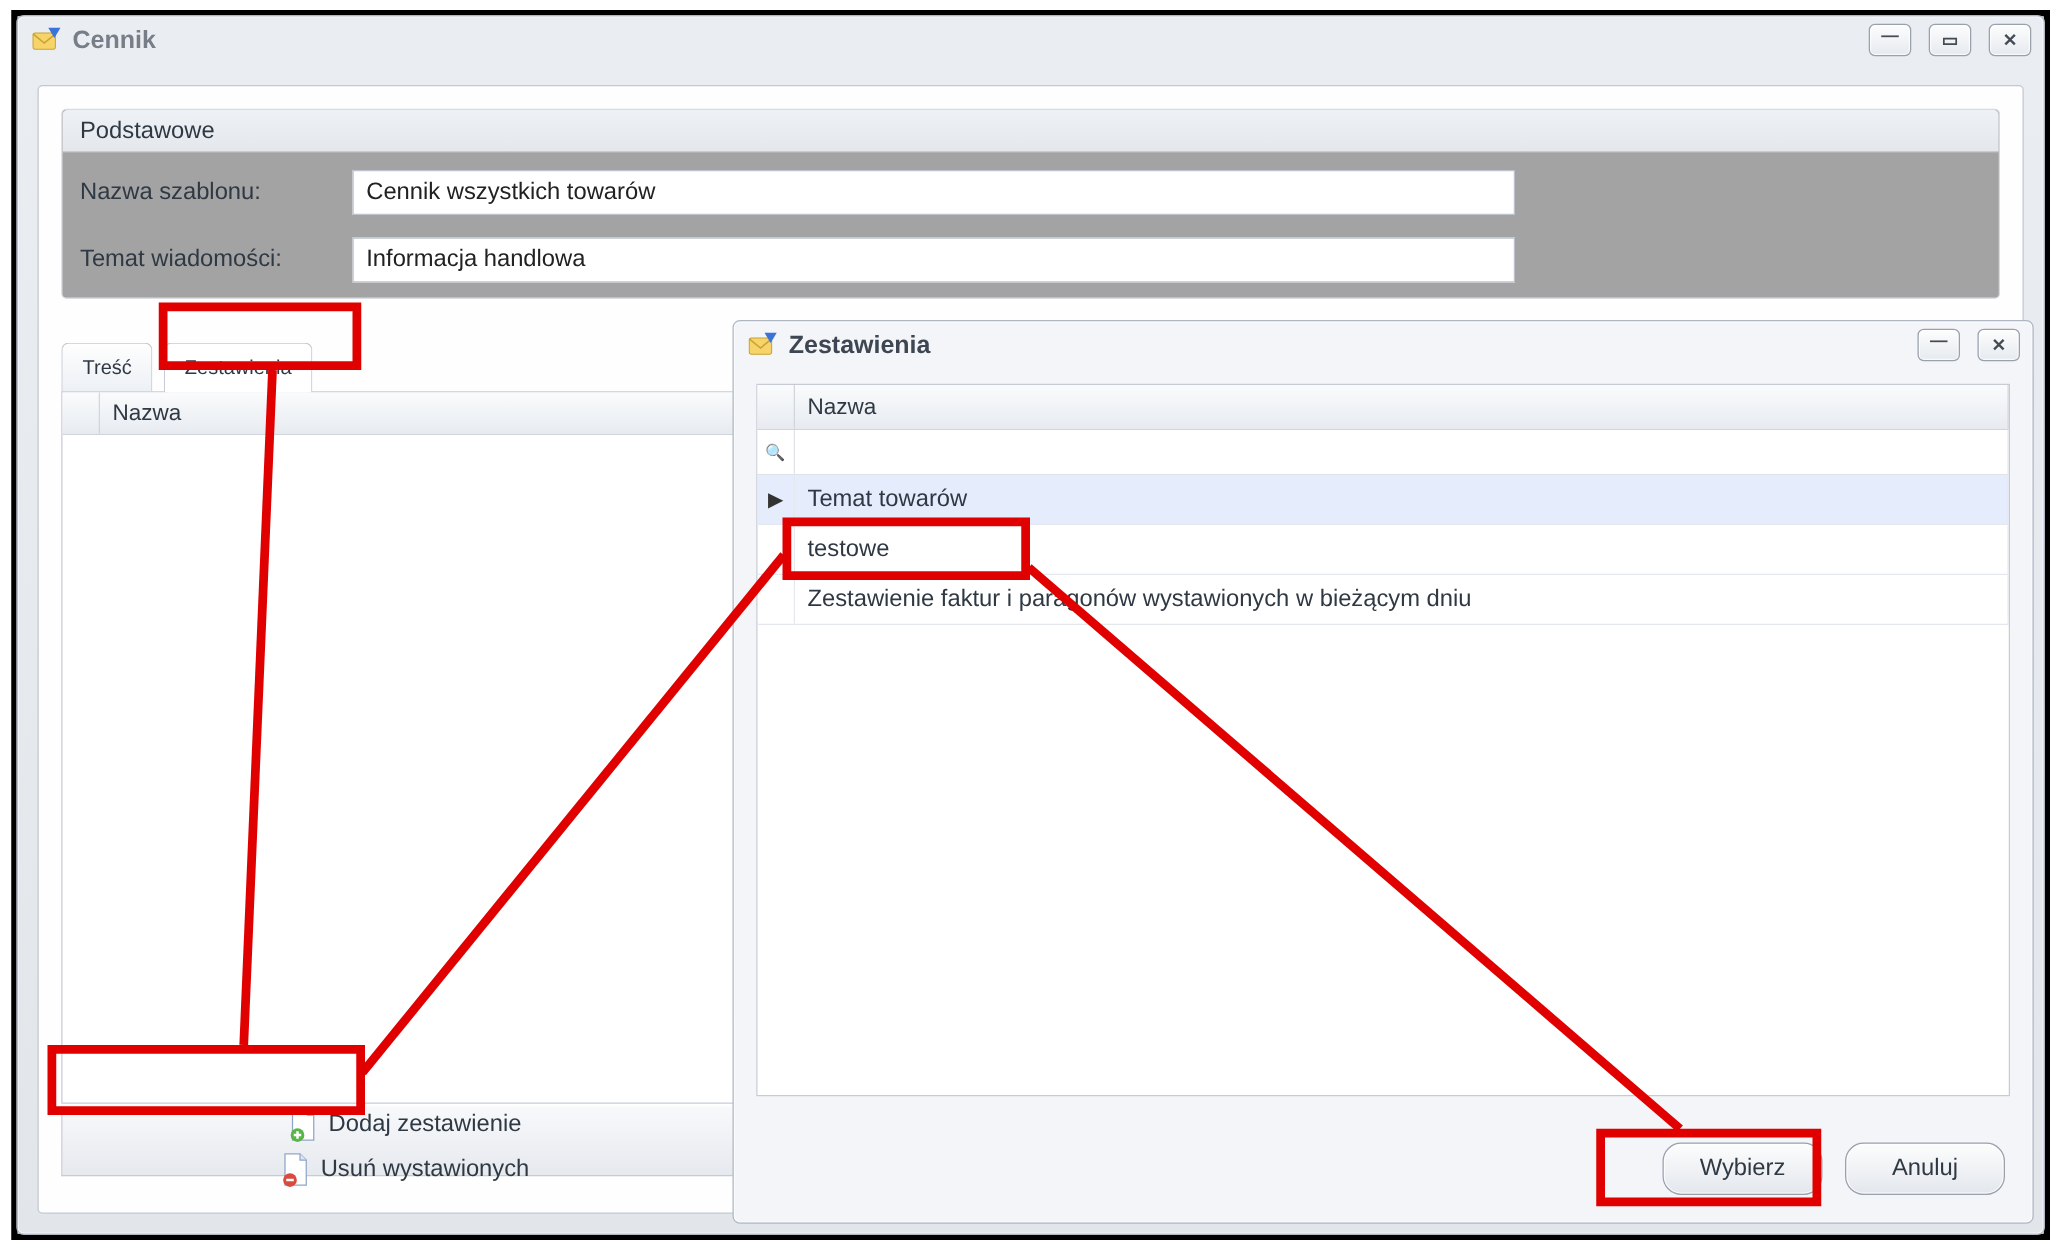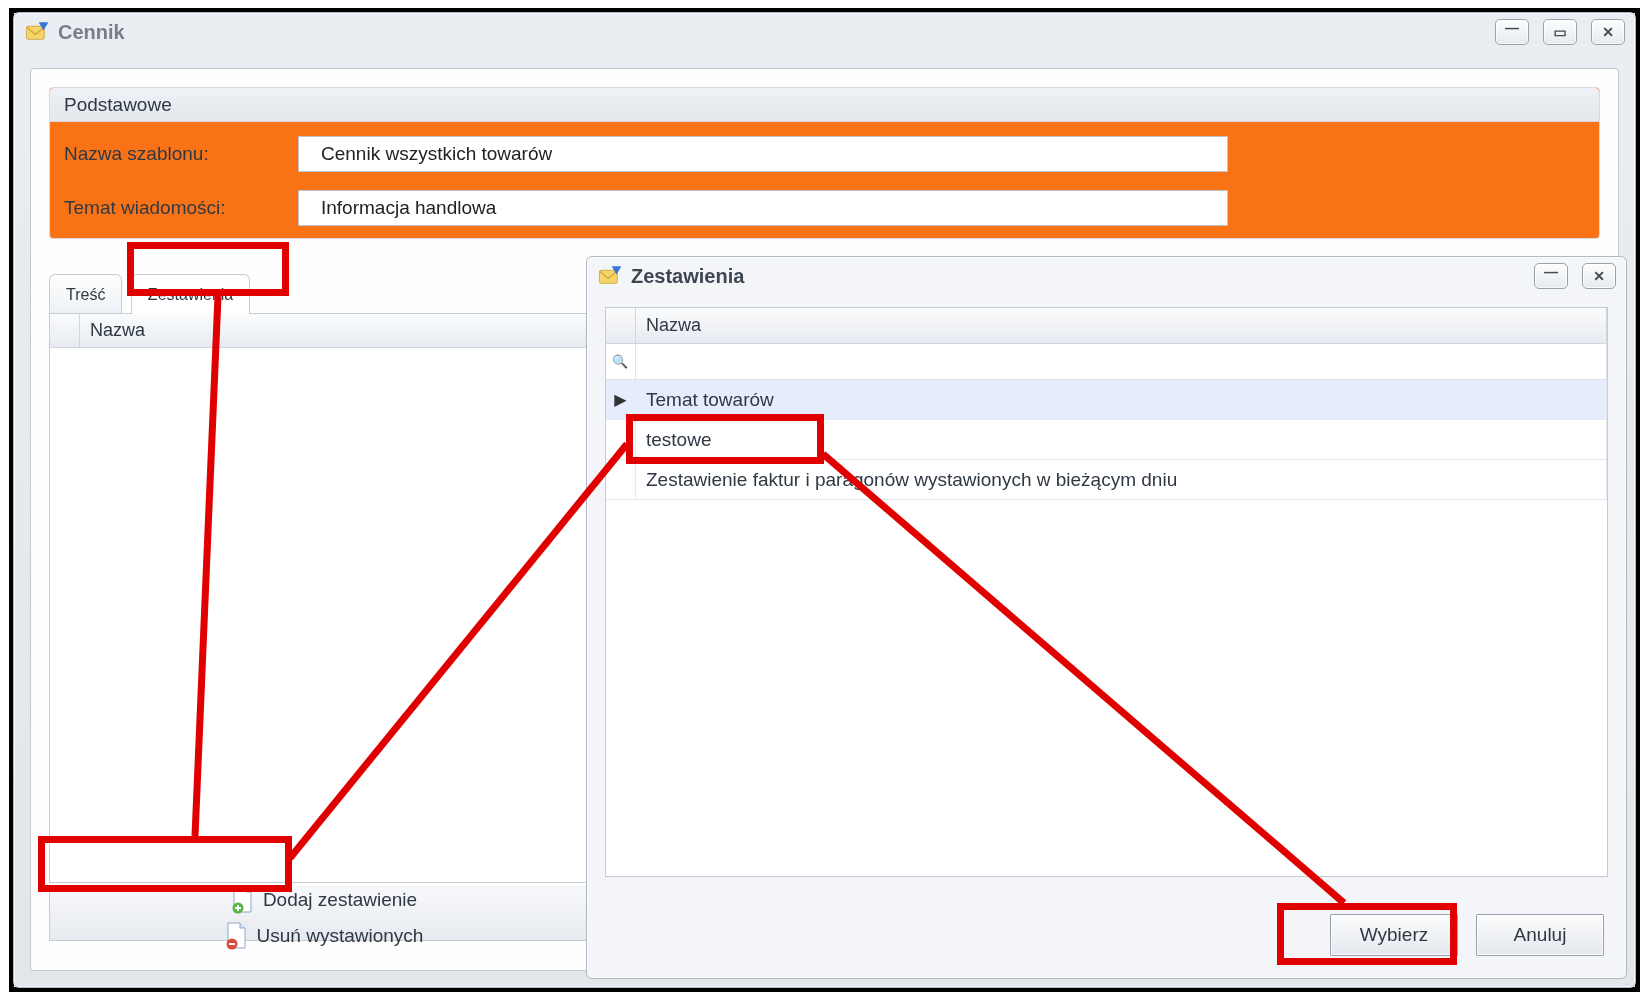--- a/index.html
+++ b/index.html
@@ -29,34 +29,34 @@
     box-shadow:inset 0 0 0 1px rgba(255,255,255,.7);
   }
   .ctrl-btn span { font-size:14px; font-weight:700; color:#444b55; line-height:1;}
   .ctrl-min span { position:relative; top:-4px; }
 
   .client-main { position:absolute; left:16px; top:55px; right:16px; bottom:16px;
     background:#fefefe; border:1px solid #c2c8d0; border-radius:4px;
   }
   .fieldset {
     position:absolute; left:18px; top:18px; right:18px; height:152px;
-    border:1px solid #d7dbe1; border-radius:4px; background:#f97316;
+    border:1px solid #d7dbe1; border-radius:4px; background:#a3a3a3;
   }
   .fieldset-legend { position:absolute; left:0; top:0; right:0; height:34px;
     border-bottom:1px solid #d7dbe1; background:linear-gradient(#eef1f5,#e4e8ed);
     border-radius:4px 4px 0 0; padding-left:14px; color:#2f3944;
     font-size:19px; display:flex; align-items:center; }
 
-  .form-row { position:absolute; left:14px; right:14px; height:36px; display:flex; align-items:center; gap:16px;}
+  .form-row { position:absolute; left:14px; right:14px; height:36px; display:flex; align-items:center; gap:0;}
   .form-row.r1 { top:48px;}
   .form-row.r2 { top:102px;}
   .form-label { width:218px; color:#2f3944; font-size:19px;}
   .form-input {
     flex:0 0 930px; max-width:930px; height:36px; background:#fff; border:1px solid #bcc3cd;
-    font-size:19px; padding:0 22px; color:#222;
+    font-size:19px; padding:0 10px; color:#222;
   }
 
   .tabs-wrap { position:absolute; left:18px; top:200px; width:550px; height:45px;}
   .tab {
     display:inline-flex; align-items:center; height:40px; padding:0 16px;
     border:1px solid #c7ccd4; border-bottom:none; border-radius:6px 6px 0 0;
     background:linear-gradient(#fefefe,#ecf0f5); margin-right:4px;
     font-size:16px; color:#2f3944; position:relative; top:5px;
   }
   .tab.active { background:#fff; z-index:2; }
@@ -87,21 +87,21 @@
   .filter-row .ind { display:flex; align-items:center; justify-content:center; font-size:13px; color:#666;}
   .row { height:40px; border-bottom:1px solid #e5e8ee; display:flex;}
   .row .ind { width:30px; border-right:1px solid #e5e8ee; display:flex;
     align-items:center; justify-content:center; font-size:16px; color:#333;}
   .row .cell { flex:1; display:flex; align-items:center; padding-left:10px; font-size:19px;
     color:#2f3944; border-right:1px solid #e5e8ee;}
   .row.sel { background:#e5ecfb; }
 
   .footer-btns { position:absolute; right:22px; bottom:22px; display:flex; gap:18px;}
   .push-btn { height:42px; min-width:128px; padding:0 24px;
-    border:1px solid #9aa1ad; border-radius:1px; background:linear-gradient(#fdfdfd,#e3e7ed);
+    border:1px solid #9aa1ad; border-radius:15px; background:linear-gradient(#fdfdfd,#e3e7ed);
     box-shadow:inset 0 0 0 1px rgba(255,255,255,.7); font-size:19px; color:#2f3944;
     display:inline-flex; align-items:center; justify-content:center;}
 
   .hl { position:absolute; border:7px solid #e00000; z-index:20; pointer-events:none;}
 
   svg.annot { position:absolute; left:0; top:0; width:1651px; height:1001px; z-index:15; pointer-events:none;}
   svg.annot line { stroke:#e00000; stroke-width:7; }
 </style>
 </head>
 <body>

